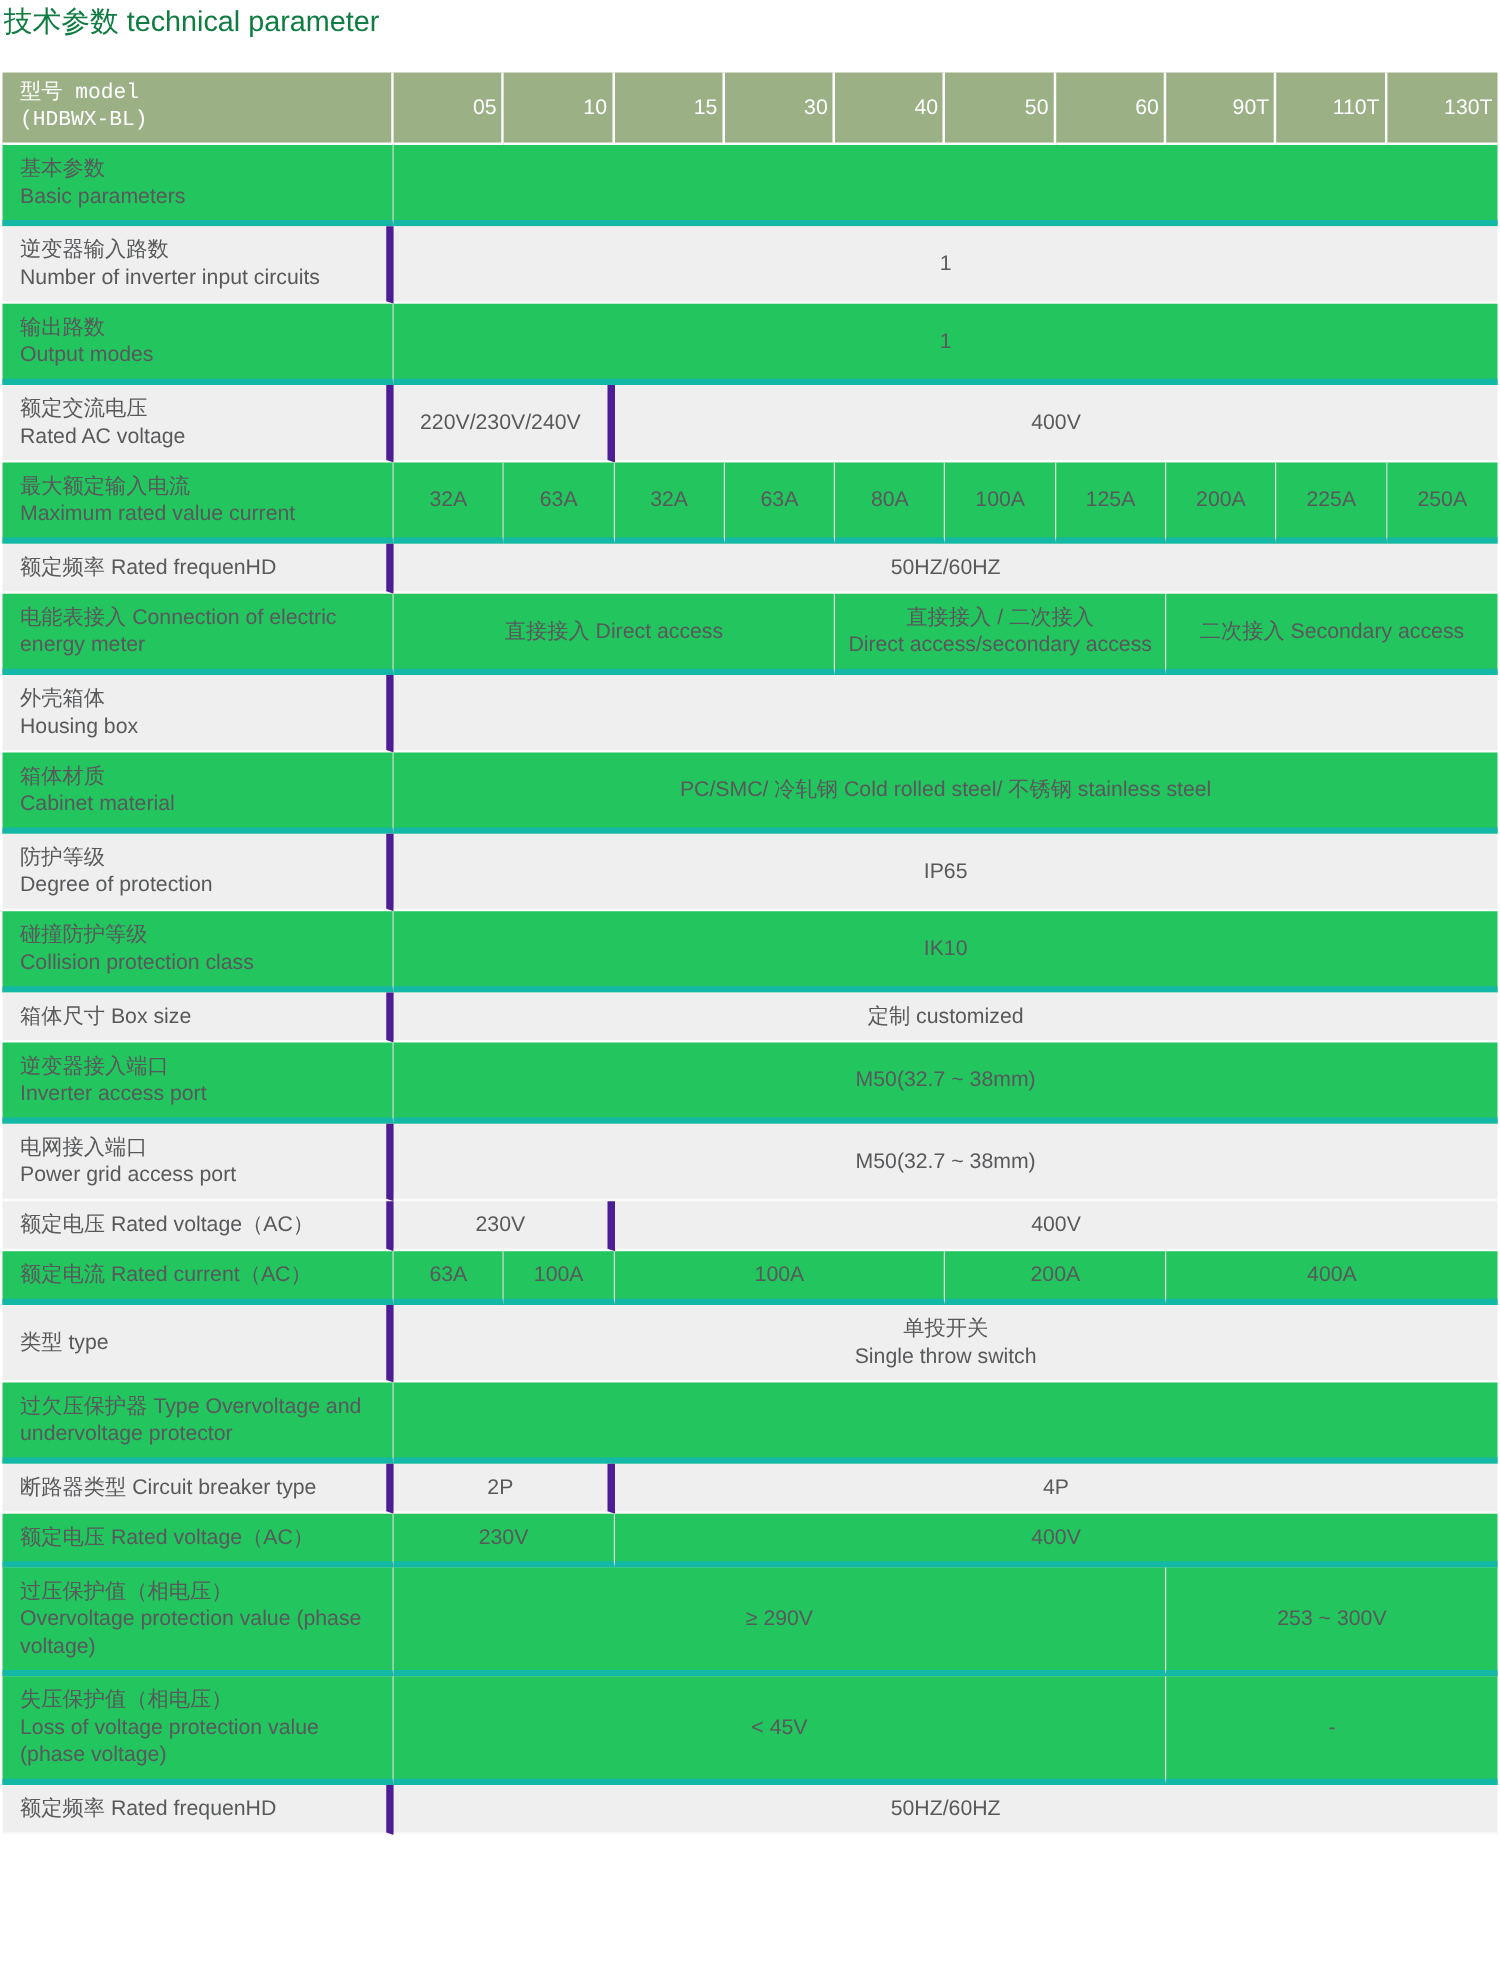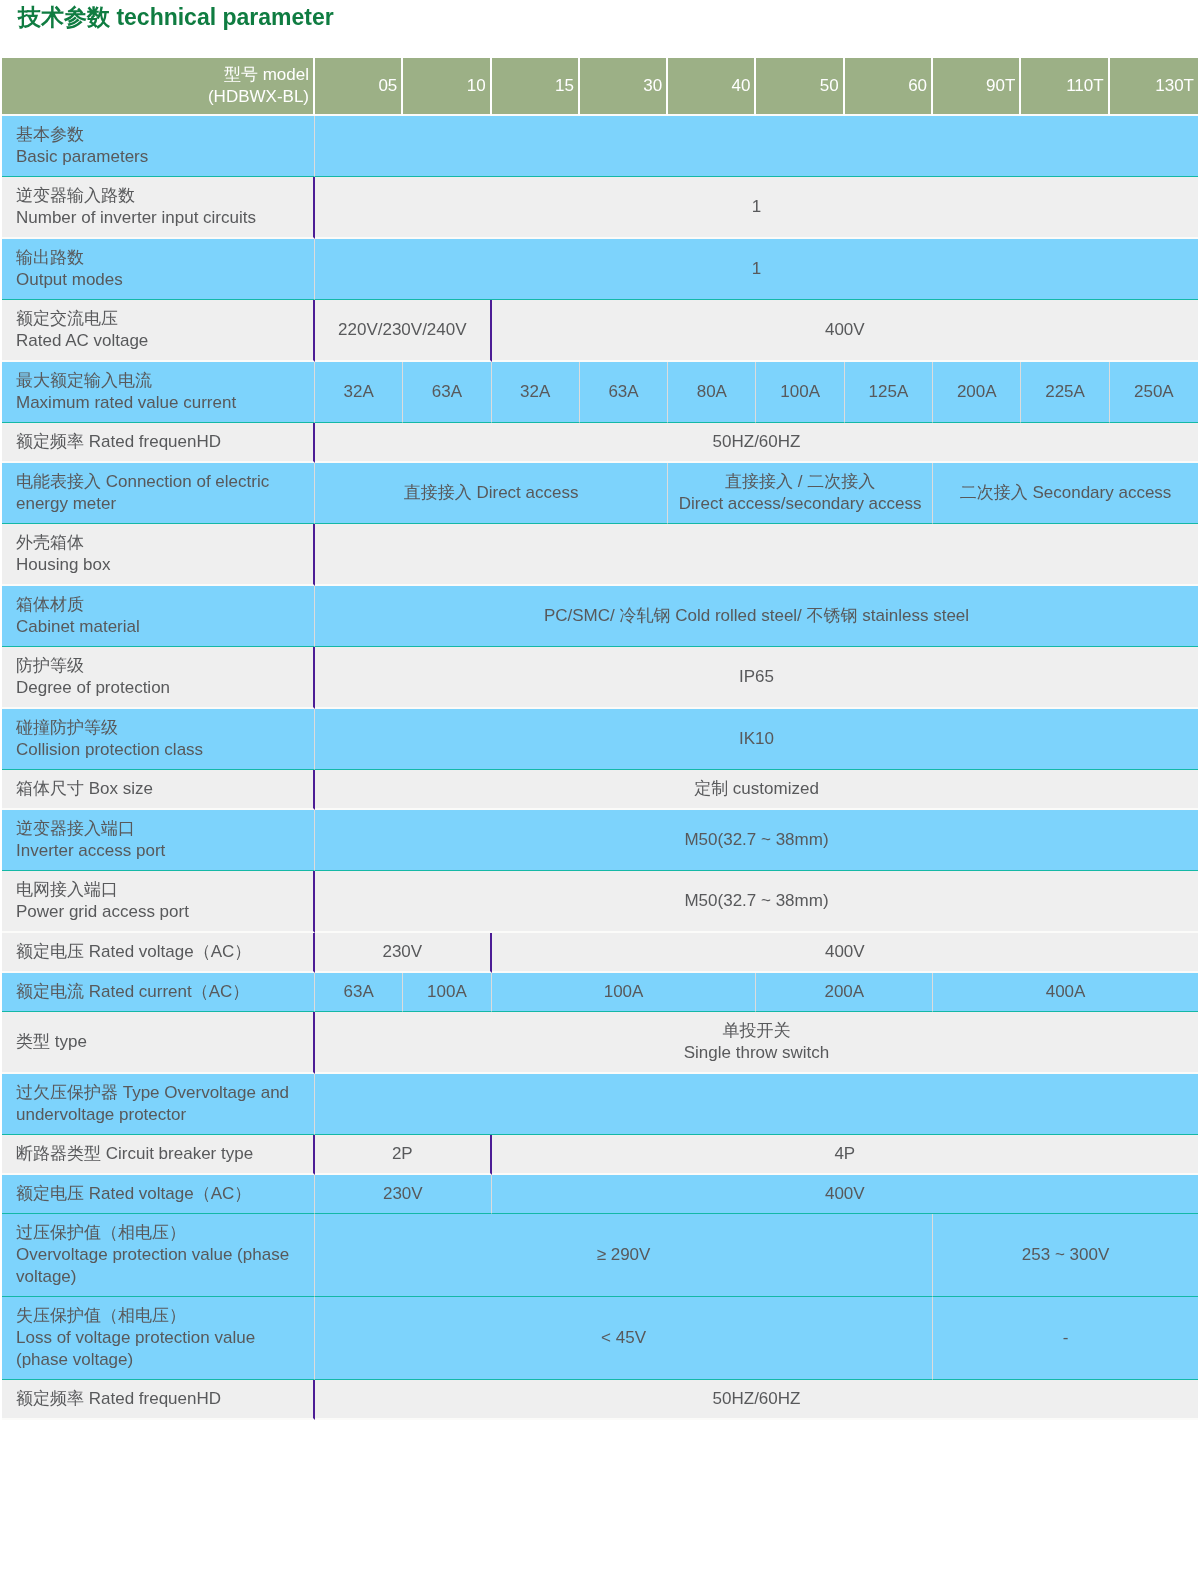--- a/index.html
+++ b/index.html
@@ -9,23 +9,23 @@
     font-family: "Liberation Sans", "DejaVu Sans", sans-serif;
     color: #58595b;
   }
   .page {
     width: 1200px;
     box-sizing: border-box;
     padding: 2px 0 0 2px;
   }
   .page-title {
     font-size: 23px;
-    font-weight: 700;
+    font-weight: 400;
     color: #0f7c41;
-    margin: 2px 0 0 16px;
+    margin: 2px 0 0 1px;
     line-height: 27px;
   }
   table.param-table {
     border-collapse: separate;
     border-spacing: 0;
     table-layout: fixed;
     width: 1196px;
     margin-top: 27px;
     font-size: 17px;
     line-height: 22px;
@@ -42,40 +42,41 @@
     background: #9cb086;
     color: #ffffff;
     border-right: 2px solid #ffffff;
     border-bottom: 2px solid #fbfbf9;
     height: 56px;
     padding: 6px 4px;
     text-align: right;
   }
   thead th:last-child { border-right: none; }
   thead th.lbl {
-    text-align: right;
+    text-align: left;
     padding-left: 14px;
+    font-family: Liberation Mono, monospace;
   }
   
   tbody th.lbl {
     text-align: left;
     padding: 8px 10px 8px 14px;
   }
   tbody td {
     text-align: center;
     padding: 8px 5px;
   }
   tr.w th, tr.w td {
-    background: #7dd3fc;
+    background: #22c55e;
     border-right: 1px solid #dcdcdc;
-    border-bottom: 1px solid #14b8a6;
+    border-bottom: 5px solid #14b8a6;
   }
   tr.g th, tr.g td {
     background: #efefef;
-    border-right: 2px solid #4c1d95;
+    border-right: 6px solid #4c1d95;
     border-bottom: 2px solid #fbfbf9;
   }
   tr.w th:last-child, tr.w td:last-child,
   tr.g th:last-child, tr.g td:last-child { border-right: none; }
 </style>
 </head>
 <body>
 
 <div class="page">
   <h1 class="page-title">技术参数 technical parameter</h1>

